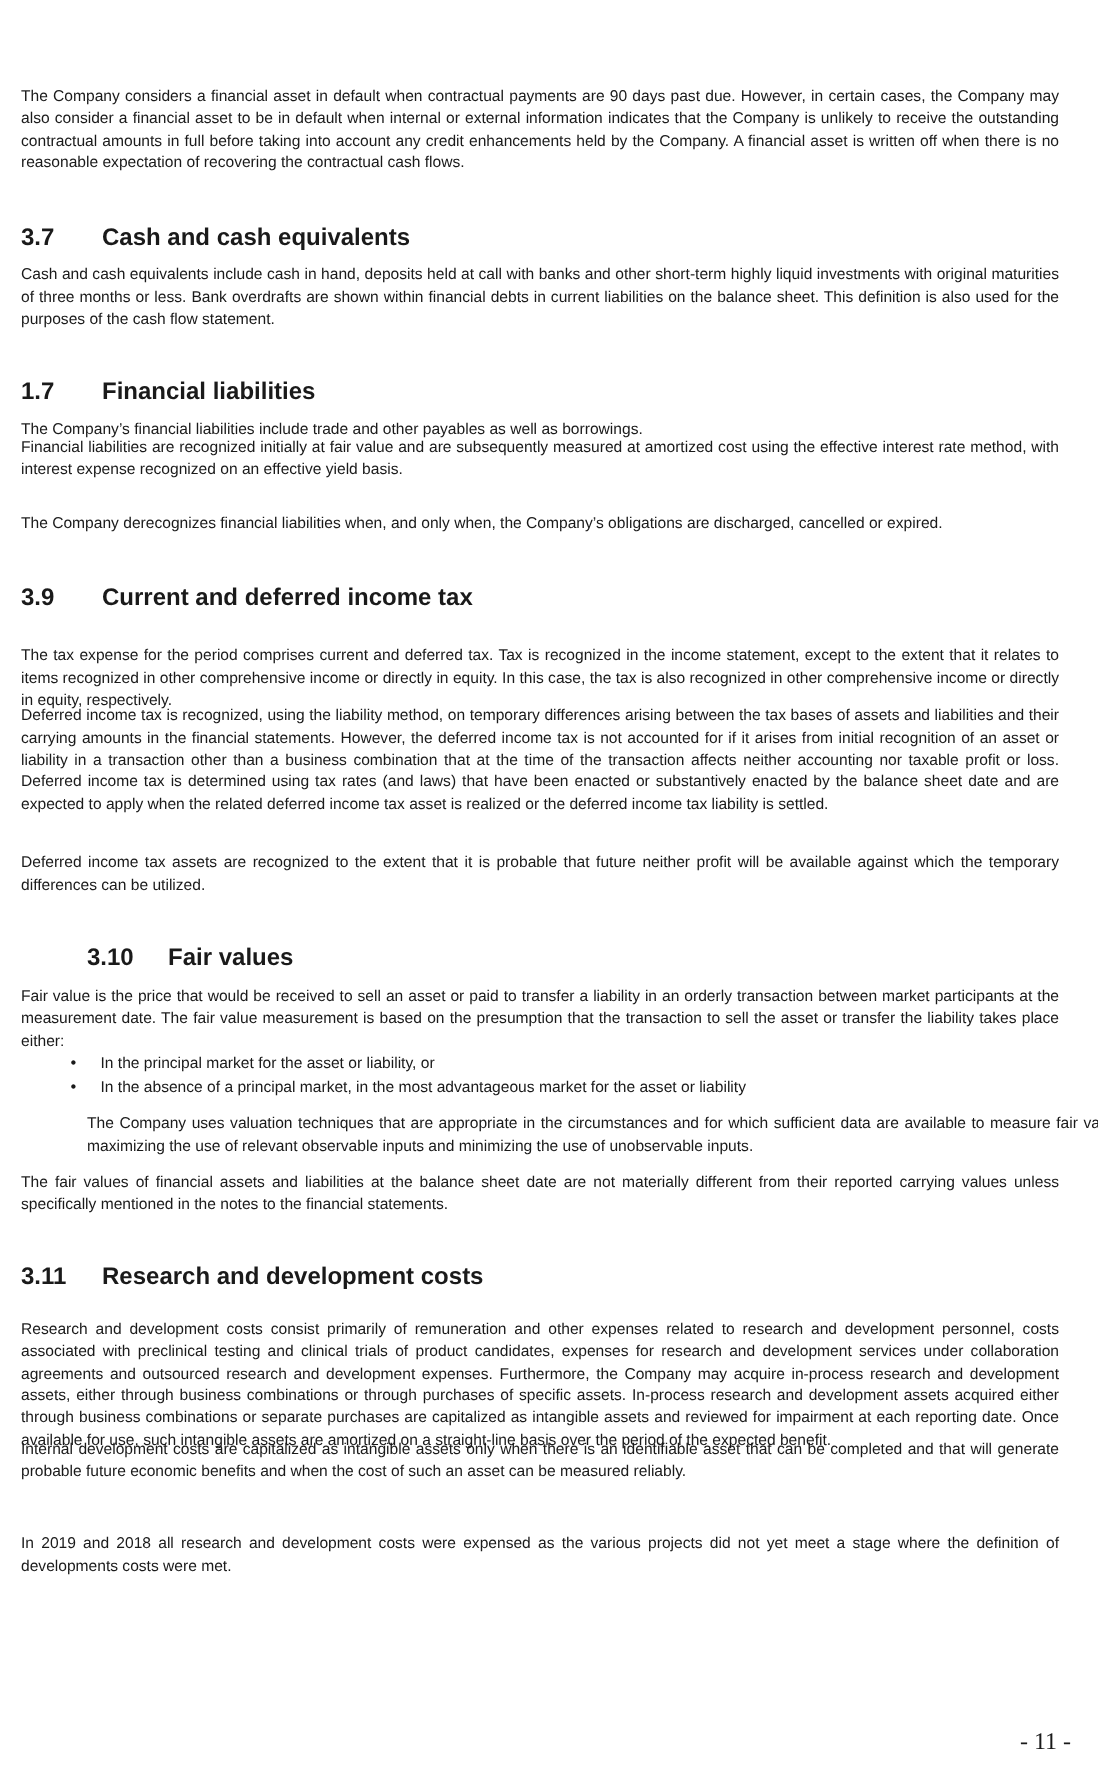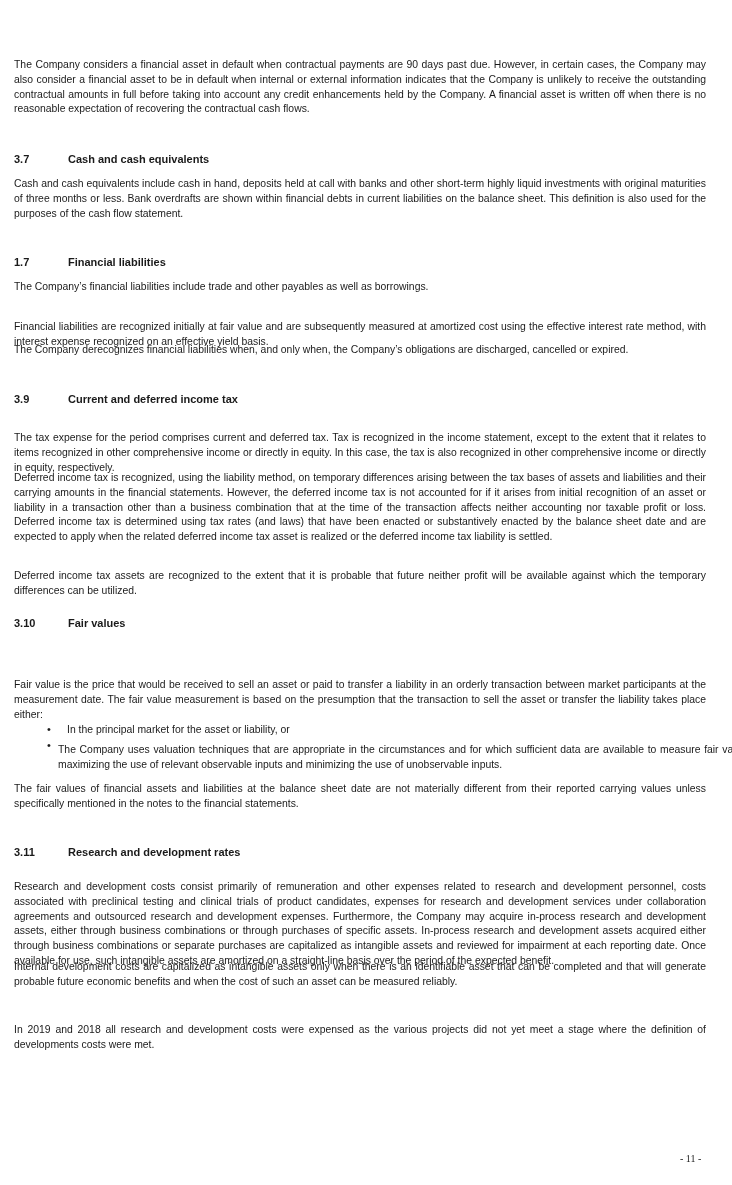--- a/index.html
+++ b/index.html
@@ -10,35 +10,35 @@
   }
   .page {
     position: absolute; left: 14px; top: 0; width: 692px;
     font-size: 10.4px; line-height: 14.8px;
   }
   p {
     margin: 0; text-align: justify; text-align-last: left;
   }
   .block { position: absolute; left: 0; width: 692px; }
   .heading {
-    position: absolute; left: 0; font-weight: bold; font-size: 11px;
+    position: absolute; left: 0; font-weight: bold; font-size: 16px;
     white-space: nowrap;
   }
   .heading .num { display: inline-block; width: 54px; }
   ul.bullets {
     list-style: none; margin: 0; padding: 0;
   }
   ul.bullets li {
     position: relative; padding-left: 53px; line-height: 15.2px;
   }
   ul.bullets li .dot {
     position: absolute; left: 33px; top: 0; font-size: 11px;
   }
   .page-number {
-    position: absolute; left: 680px; top: 1153px; font-size: 10px;
+    position: absolute; left: 680px; top: 1153px; font-size: 16px;
     font-family: "Liberation Serif", serif; color: #1a1a1a; white-space: nowrap; text-align: center;
   }
 </style>
 </head>
 <body>
 
 <div class="page">
 
   <div class="block" style="top:58px;">
     <p>The Company considers a financial asset in default when contractual payments are 90 days past due. However, in certain cases, the Company may also consider a financial asset to be in default when internal or external information indicates that the Company is unlikely to receive the outstanding contractual amounts in full before taking into account any credit enhancements held by the Company. A financial asset is written off when there is no reasonable expectation of recovering the contractual cash flows.</p>
@@ -50,59 +50,59 @@
   <div class="block" style="top:177px;">
     <p>Cash and cash equivalents include cash in hand, deposits held at call with banks and other short-term highly liquid investments with original maturities of three months or less. Bank overdrafts are shown within financial debts in current liabilities on the balance sheet. This definition is also used for the purposes of the cash flow statement.</p>
   </div>
 
   <div class="heading" style="top:255px;">
     <span class="num">1.7</span><span>Financial liabilities</span>
   </div>
   <div class="block" style="top:280px;">
     <p>The Company’s financial liabilities include trade and other payables as well as borrowings.</p>
   </div>
-  <div class="block" style="top:320px;">
+  <div class="block" style="top:292px;">
     <p>Financial liabilities are recognized initially at fair value and are subsequently measured at amortized cost using the effective interest rate method, with interest expense recognized on an effective yield basis.</p>
   </div>
   <div class="block" style="top:343px;">
     <p>The Company derecognizes financial liabilities when, and only when, the Company’s obligations are discharged, cancelled or expired.</p>
   </div>
 
   <div class="heading" style="top:392px;">
     <span class="num">3.9</span><span>Current and deferred income tax</span>
   </div>
   <div class="block" style="top:431px;">
     <p>The tax expense for the period comprises current and deferred tax. Tax is recognized in the income statement, except to the extent that it relates to items recognized in other comprehensive income or directly in equity. In this case, the tax is also recognized in other comprehensive income or directly in equity, respectively.</p>
   </div>
   <div class="block" style="top:471px;">
     <p>Deferred income tax is recognized, using the liability method, on temporary differences arising between the tax bases of assets and liabilities and their carrying amounts in the financial statements. However, the deferred income tax is not accounted for if it arises from initial recognition of an asset or liability in a transaction other than a business combination that at the time of the transaction affects neither accounting nor taxable profit or loss. Deferred income tax is determined using tax rates (and laws) that have been enacted or substantively enacted by the balance sheet date and are expected to apply when the related deferred income tax asset is realized or the deferred income tax liability is settled.</p>
   </div>
   <div class="block" style="top:569px;">
     <p>Deferred income tax assets are recognized to the extent that it is probable that future neither profit will be available against which the temporary differences can be utilized.</p>
   </div>
 
-  <div class="heading" style="top:616px;">
+  <div class="heading" style="top:632px;margin-left:44px;">
     <span class="num">3.10</span><span>Fair values</span>
   </div>
-  <div class="block" style="top:658px;margin-top:20px;">
+  <div class="block" style="top:658px;">
     <p>Fair value is the price that would be received to sell an asset or paid to transfer a liability in an orderly transaction between market participants at the measurement date. The fair value measurement is based on the presumption that the transaction to sell the asset or transfer the liability takes place either:</p>
     <ul class="bullets">
       <li><span class="dot">•</span><span>In the principal market for the asset or liability, or</span></li>
-      <li><span class="dot">•</span></li>
+      <li><span class="dot">•</span><span>In the absence of a principal market, in the most advantageous market for the asset or liability</span></li>
     </ul>
   </div>
   <div class="block" style="top:743px;margin-left:44px;">
     <p>The Company uses valuation techniques that are appropriate in the circumstances and for which sufficient data are available to measure fair value, maximizing the use of relevant observable inputs and minimizing the use of unobservable inputs.</p>
   </div>
   <div class="block" style="top:782px;">
     <p>The fair values of financial assets and liabilities at the balance sheet date are not materially different from their reported carrying values unless specifically mentioned in the notes to the financial statements.</p>
   </div>
 
   <div class="heading" style="top:845px;">
-    <span class="num">3.11</span><span>Research and development rates</span>
+    <span class="num">3.11</span><span>Research and development costs</span>
   </div>
   <div class="block" style="top:880px;">
     <p>Research and development costs consist primarily of remuneration and other expenses related to research and development personnel, costs associated with preclinical testing and clinical trials of product candidates, expenses for research and development services under collaboration agreements and outsourced research and development expenses. Furthermore, the Company may acquire in-process research and development assets, either through business combinations or through purchases of specific assets. In-process research and development assets acquired either through business combinations or separate purchases are capitalized as intangible assets and reviewed for impairment at each reporting date. Once available for use, such intangible assets are amortized on a straight-line basis over the period of the expected benefit.</p>
   </div>
   <div class="block" style="top:960px;">
     <p>Internal development costs are capitalized as intangible assets only when there is an identifiable asset that can be completed and that will generate probable future economic benefits and when the cost of such an asset can be measured reliably.</p>
   </div>
   <div class="block" style="top:1023px;">
     <p>In 2019 and 2018 all research and development costs were expensed as the various projects did not yet meet a stage where the definition of developments costs were met.</p>
   </div>

